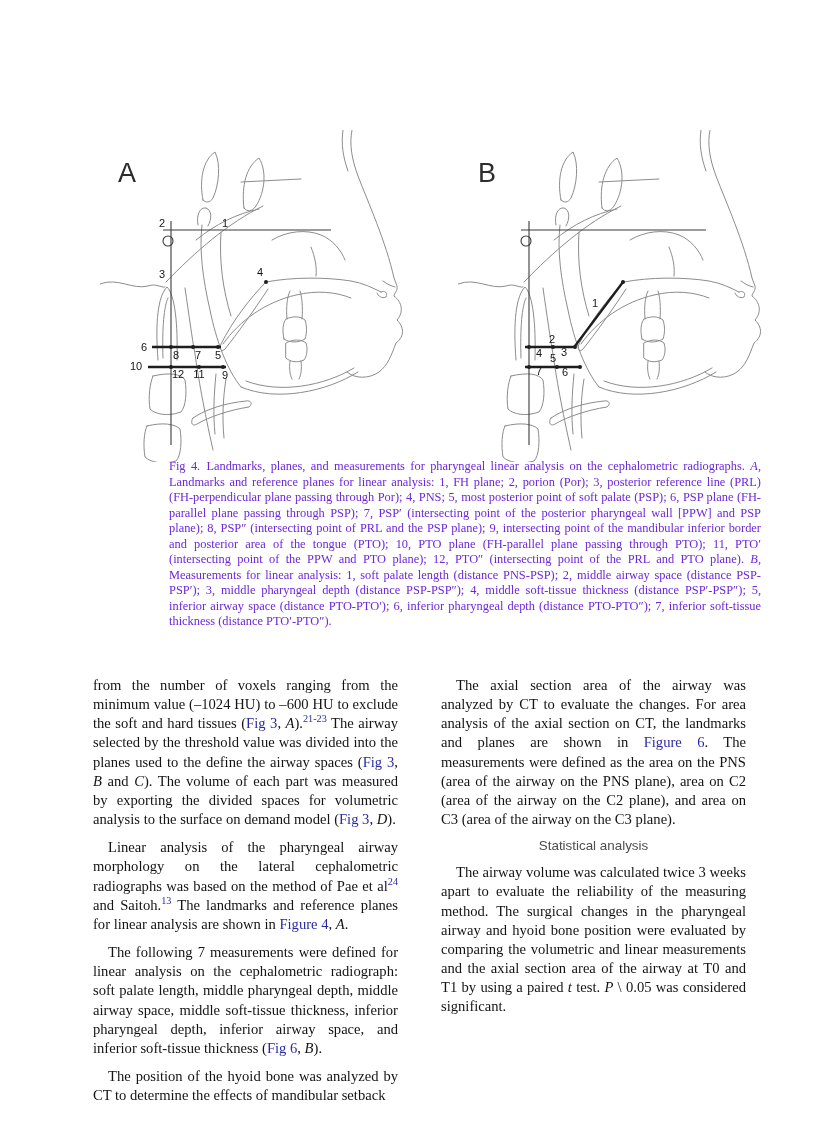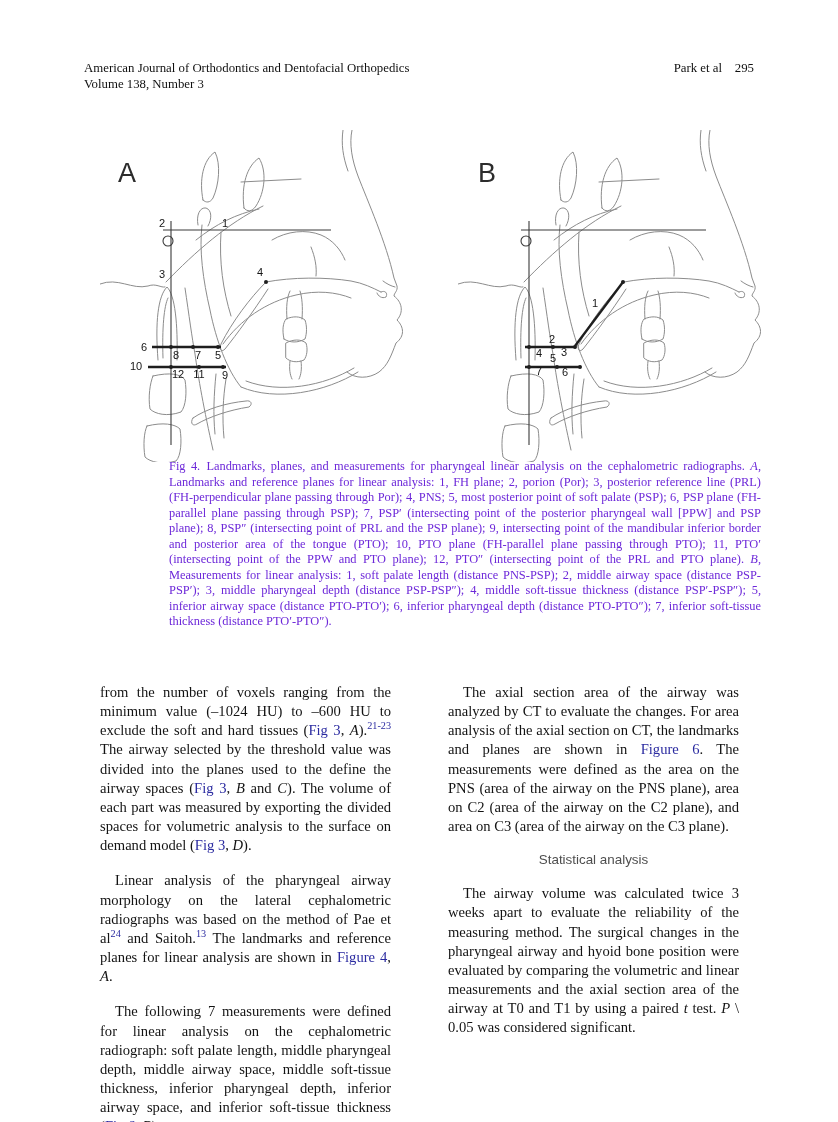--- a/index.html
+++ b/index.html
@@ -31,40 +31,33 @@
   
   .caption{position:absolute;top:459px;left:133px;width:592px;
     font-family:Liberation Serif, serif;font-size:12.4px;line-height:15.55px;
     text-align:justify;color:#6d28d9;margin-left:36px;}
 
   
   .col{position:absolute;top:667px;width:323px;font-size:14.6px;line-height:19.15px;
        text-align:justify;color:#131313;}
   .col-left{left:84px;}
   .col-right{left:432px;}
-  .col p{margin:16px;}
+  .col p{margin:9px;}
   .col p.ind{text-indent:15px;}
   .subhead{font-family:"Liberation Sans",sans-serif;font-size:13.4px;color:#4e4e4e;
            margin:27px 0 10px 0;text-align:center;line-height:16px;}
   sup{font-size:0.7em;line-height:0;}
   .lnk{color:#2a2aa0;}
   .it{font-style:italic;}
 </style>
 </head>
 <body>
 
 <div class="page">
 
-  <div class="hdr">
-    <div class="hleft">
-      <div>American Journal of Orthodontics and Dentofacial Orthopedics</div>
-      <div>Volume 138, Number 3</div>
-    </div>
-    <div class="hright">Park et al 295</div>
-  </div>
 
   <svg id="panelA" class="fig-svg" viewBox="0 0 340 332">
     <defs>
       <g id="ceph">
         <path d="M 0,154 C 18,147 32,160 48,156 C 56,153 61,158 65,157"></path>
         <path d="M 66,152 C 95,122 128,93 163,76"></path>
         <path d="M 58,230 C 55,192 58,166 67,157 C 75,165 78,194 77,230"></path>
         <path d="M 63,228 C 62,198 64,176 68,168"></path>
         <path d="M 53,246 C 70,242 81,244 85,250 C 87,262 86,276 81,282 C 67,287 55,284 50,279 C 48,267 50,253 53,246 Z"></path>
         <path d="M 47,296 C 63,292 75,294 80,299 C 82,311 81,326 76,331 C 62,335 50,332 45,327 C 43,315 44,302 47,296 Z"></path>
@@ -160,20 +153,21 @@
       </g>
     <text class="pl" x="20" y="52">B</text>
   </svg>
 
   <div class="caption"><span>Fig 4. Landmarks, planes, and measurements for pharyngeal linear analysis on the cephalometric radiographs. </span><span class="it">A</span><span>, Landmarks and reference planes for linear analysis: 1, FH plane; 2, porion (Por); 3, posterior reference line (PRL) (FH-perpendicular plane passing through Por); 4, PNS; 5, most posterior point of soft palate (PSP); 6, PSP plane (FH-parallel plane passing through PSP); 7, PSP′ (intersecting point of the posterior pharyngeal wall [PPW] and PSP plane); 8, PSP″ (intersecting point of PRL and the PSP plane); 9, intersecting point of the mandibular inferior border and posterior area of the tongue (PTO); 10, PTO plane (FH-parallel plane passing through PTO); 11, PTO′ (intersecting point of the PPW and PTO plane); 12, PTO″ (intersecting point of the PRL and PTO plane). </span><span class="it">B</span><span>, Measurements for linear analysis: 1, soft palate length (distance PNS-PSP); 2, middle airway space (distance PSP-PSP′); 3, middle pharyngeal depth (distance PSP-PSP″); 4, middle soft-tissue thickness (distance PSP′-PSP″); 5, inferior airway space (distance PTO-PTO′); 6, inferior pharyngeal depth (distance PTO-PTO″); 7, inferior soft-tissue thickness (distance PTO′-PTO″).</span></div>
 
   <div class="col col-left">
     <p><span>from the number of voxels ranging from the minimum value (–1024 HU) to –600 HU to exclude the soft and hard tissues (</span><span class="lnk">Fig 3</span><span>, </span><span class="it">A</span><span>).</span><sup class="lnk">21-23</sup><span> The airway selected by the threshold value was divided into the planes used to the define the airway spaces (</span><span class="lnk">Fig 3</span><span>, </span><span class="it">B</span><span> and </span><span class="it">C</span><span>). The volume of each part was measured by exporting the divided spaces for volumetric analysis to the surface on demand model (</span><span class="lnk">Fig 3</span><span>, </span><span class="it">D</span><span>).</span></p>
     <p class="ind"><span>Linear analysis of the pharyngeal airway morphology on the lateral cephalometric radiographs was based on the method of Pae et al</span><sup class="lnk">24</sup><span> and Saitoh.</span><sup class="lnk">13</sup><span> The landmarks and reference planes for linear analysis are shown in </span><span class="lnk">Figure 4</span><span>, </span><span class="it">A</span><span>.</span></p>
     <p class="ind"><span>The following 7 measurements were defined for linear analysis on the cephalometric radiograph: soft palate length, middle pharyngeal depth, middle airway space, middle soft-tissue thickness, inferior pharyngeal depth, inferior airway space, and inferior soft-tissue thickness (</span><span class="lnk">Fig 6</span><span>, </span><span class="it">B</span><span>).</span></p>
+    <p class="ind"><span>The position of the hyoid bone was analyzed by CT to determine the effects of mandibular setback</span></p>
   </div>
 
   <div class="col col-right">
     <p class="ind"><span>The axial section area of the airway was analyzed by CT to evaluate the changes. For area analysis of the axial section on CT, the landmarks and planes are shown in </span><span class="lnk">Figure 6</span><span>. The measurements were defined as the area on the PNS (area of the airway on the PNS plane), area on C2 (area of the airway on the C2 plane), and area on C3 (area of the airway on the C3 plane).</span></p>
     <p class="subhead">Statistical analysis</p>
     <p class="ind"><span>The airway volume was calculated twice 3 weeks apart to evaluate the reliability of the measuring method. The surgical changes in the pharyngeal airway and hyoid bone position were evaluated by comparing the volumetric and linear measurements and the axial section area of the airway at T0 and T1 by using a paired </span><span class="it">t</span><span> test. </span><span class="it">P</span><span> \ 0.05 was considered significant.</span></p>
   </div>
 
 </div>
 

